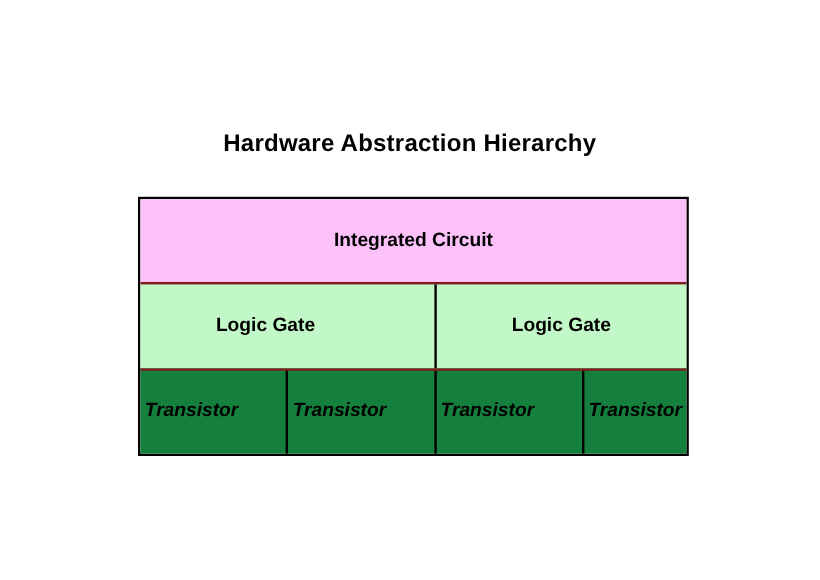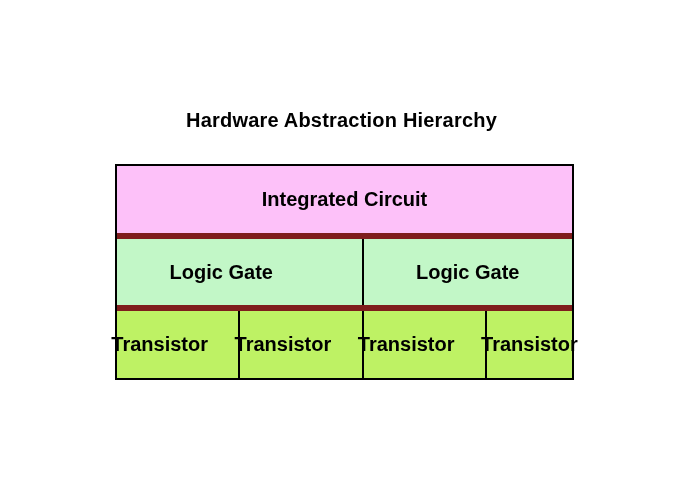--- a/index.html
+++ b/index.html
@@ -37,29 +37,29 @@
     border: 2px solid #000000;
     display: flex;
     flex-direction: column;
   }
   .hier-row {
     flex: 1 1 0;
     display: flex;
     min-height: 0;
   }
   .hier-row + .hier-row {
-    border-top: 6px solid #7f1d1d;
+    border-top: 2px solid #7f1d1d;
     gap: 36px;
   }
   .hier-cell {
     flex: 1 1 0;
     display: flex;
     align-items: center;
     justify-content: center;
-    font-size: 20px;
+    font-size: 16px;
     font-weight: bold;
     white-space: nowrap;
     min-width: 0;
   }
   .hier-cell + .hier-cell {
     border-left: 2px solid #000000;
   }
 </style>
 </head>
 <body>
@@ -72,21 +72,21 @@
 
     <div class="hier-row" style="background: rgb(253, 193, 249);">
       <div class="hier-cell">Integrated Circuit</div>
     </div>
 
     <div class="hier-row" style="background: rgb(194, 247, 199);">
       <div class="hier-cell">Logic Gate</div>
       <div class="hier-cell">Logic Gate</div>
     </div>
 
-    <div class="hier-row" style="background: #bef264;">
+    <div class="hier-row" style="background: #15803d; font-style: italic;">
       <div class="hier-cell">Transistor</div>
       <div class="hier-cell">Transistor</div>
       <div class="hier-cell">Transistor</div>
       <div class="hier-cell">Transistor</div>
     </div>
 
   </div>
 </div>
 
 </body></html>

